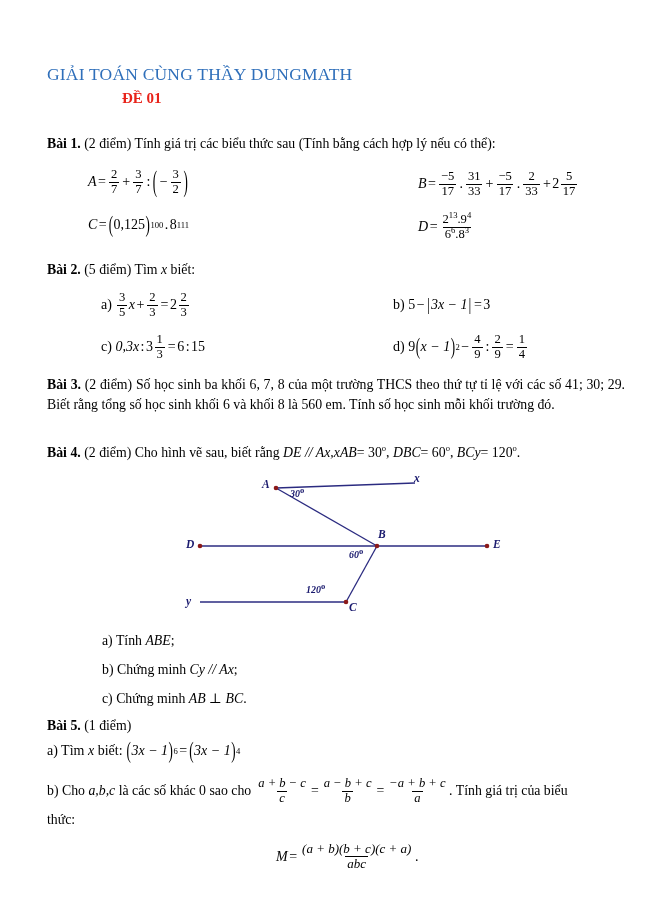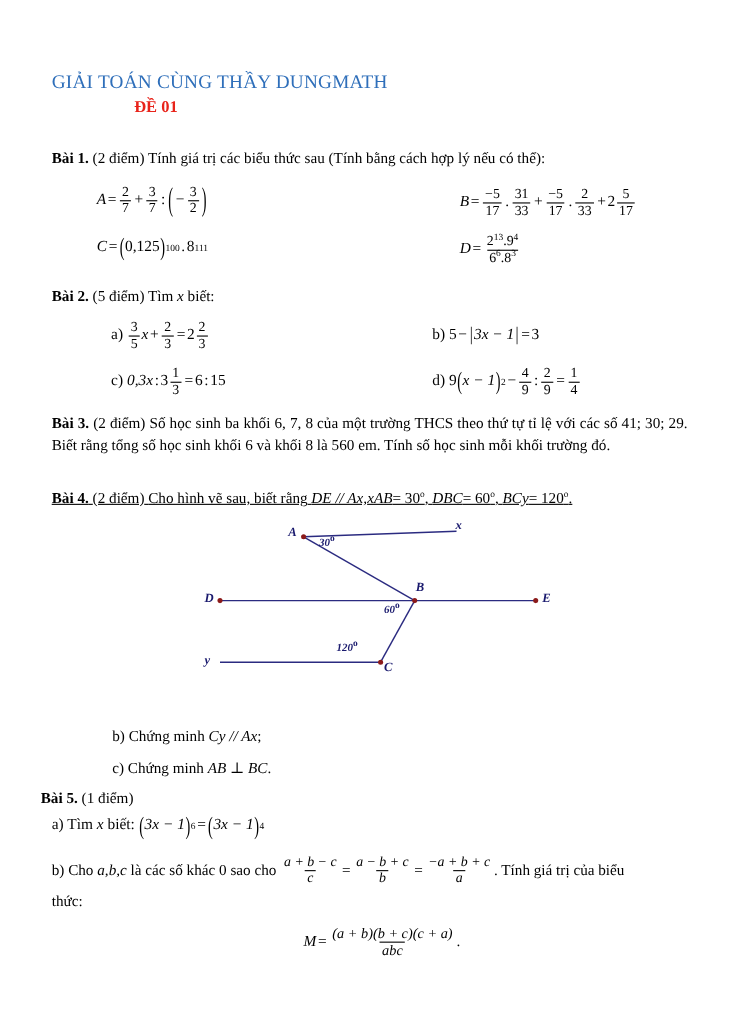--- a/index.html
+++ b/index.html
@@ -315,21 +315,21 @@
       </span>
     </span>
   </div>
 
   <div class="para" style="left:47px; top:355px; width:578px;">
     <span class="bold">Bài 3.</span>
     <span>(2 điểm)</span>
     <span>Số học sinh ba khối 6, 7, 8 của một trường THCS theo thứ tự tỉ lệ với các số 41; 30; 29. Biết rằng tổng số học sinh khối 6 và khối 8 là 560 em. Tính số học sinh mỗi khối trường đó.</span>
   </div>
 
-  <div class="para" style="left:47px; top:423px; width:590px;text-decoration:underline;">
+  <div class="para" style="left:47px; top:423px; width:590px;">
     <span class="bold">Bài 4.</span>
     <span>(2 điểm)</span>
     <span>Cho hình vẽ sau, biết rằng</span>
     <span class="mathtext">DE // Ax,</span><span class="mathtext">xAB</span><span>= 30</span><sup class="pw">o</sup><span>,</span>
     <span class="mathtext">DBC</span><span>= 60</span><sup class="pw">o</sup><span>,</span>
     <span class="mathtext">BCy</span><span>= 120</span><sup class="pw">o</sup><span>.</span>
   </div>
 
   <div id="geo-figure">
     <svg width="380" height="160" viewBox="0 0 380 160">
@@ -357,32 +357,37 @@
     <span class="lbl" style="left:36px; top:70px;">D</span>
     <span class="lbl" style="left:343px; top:70px;">E</span>
     <span class="lbl" style="left:264px; top:4px;">x</span>
     <span class="lbl" style="left:36px; top:127px;">y</span>
 
     <span class="ang" style="left:140px; top:20px;"><span>30</span><sup class="pw">o</sup></span>
     <span class="ang" style="left:199px; top:81px;"><span>60</span><sup class="pw">o</sup></span>
     <span class="ang" style="left:156px; top:116px;"><span>120</span><sup class="pw">o</sup></span>
   </div>
 
+  <div class="para" style="left:102px; top:611px; width:400px;">
+    <span>a)</span>
+    <span>Tính</span>
+    <span class="mathtext">ABE</span><span>;</span>
+  </div>
   <div class="para" style="left:102px; top:640px; width:400px;">
     <span>b)</span>
     <span>Chứng minh</span>
     <span class="mathtext">Cy // Ax</span><span>;</span>
   </div>
   <div class="para" style="left:102px; top:669px; width:400px;">
     <span>c)</span>
     <span>Chứng minh</span>
     <span class="mathtext">AB ⊥ BC</span><span>.</span>
   </div>
 
-  <div class="para" style="left:37px; top:696px; width:400px;">
+  <div class="para" style="left:47px; top:696px; width:400px;">
     <span class="bold">Bài 5.</span>
     <span>(1 điểm)</span>
   </div>
 
   <div class="blk" style="left:47px; top:722px;">
     <span class="m">
       <span class="num">a) Tìm</span>&nbsp;
       <span>x</span>&nbsp;
       <span class="num">biết:</span>&nbsp;
       <span class="paren">(</span>

